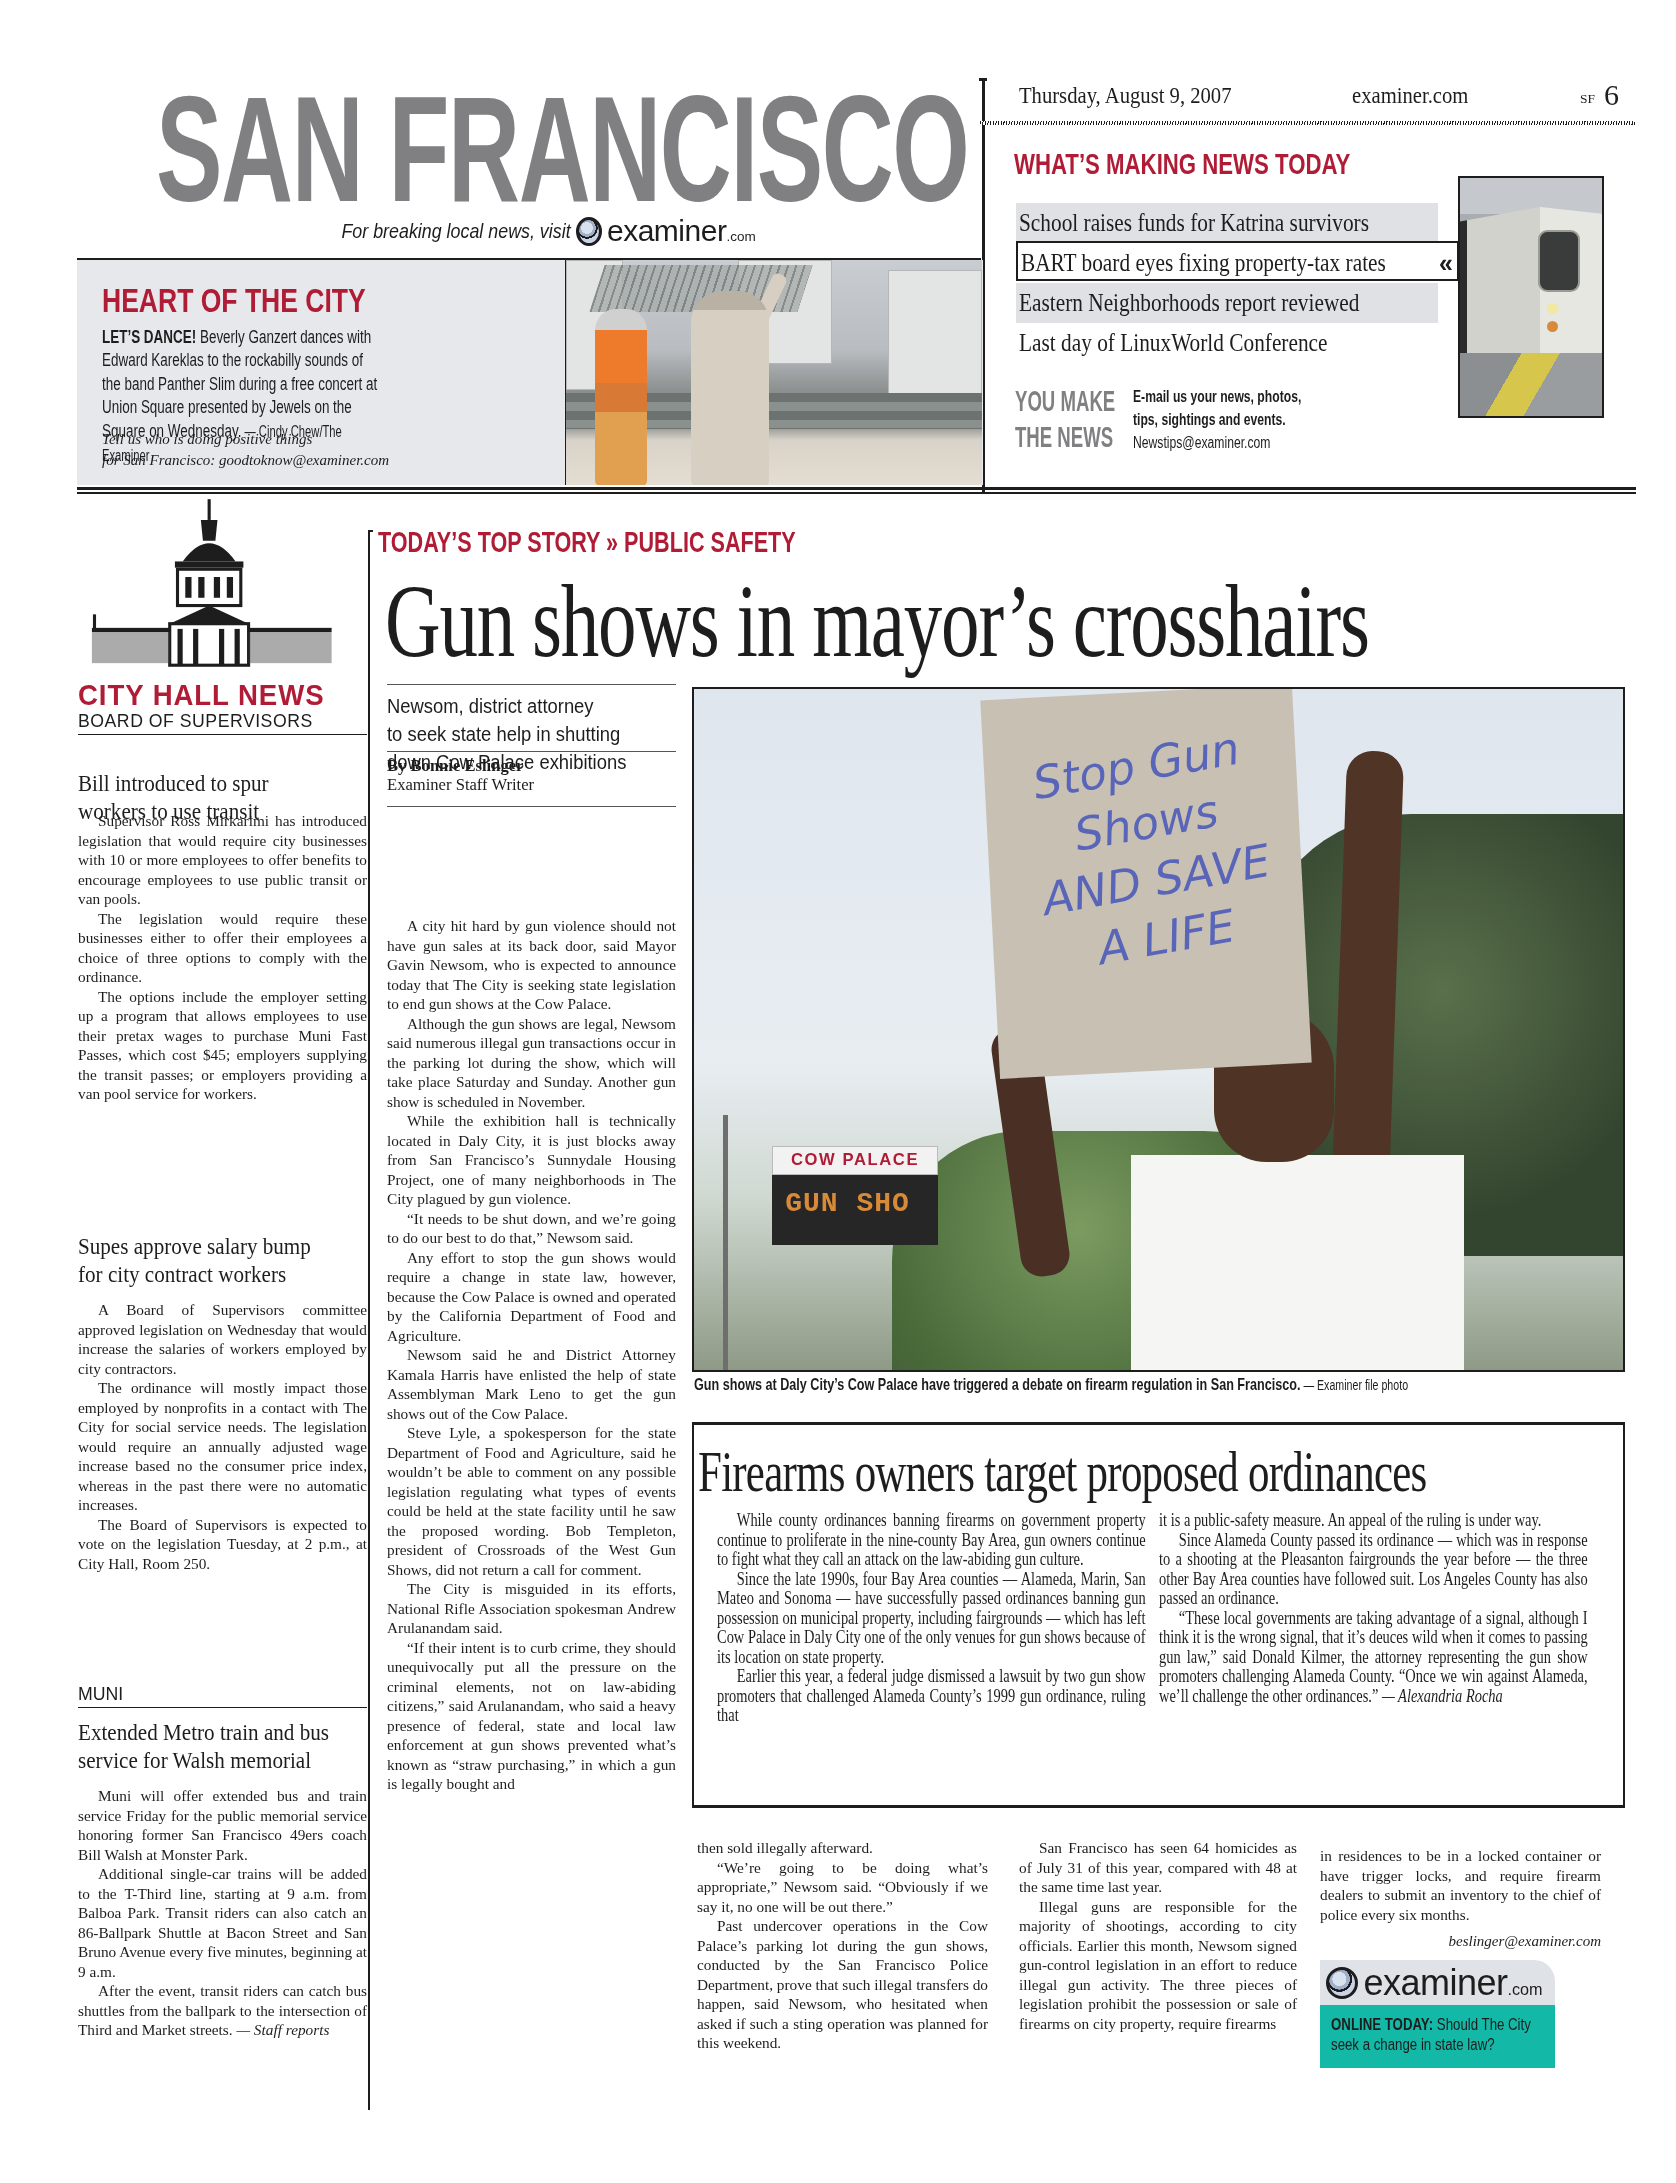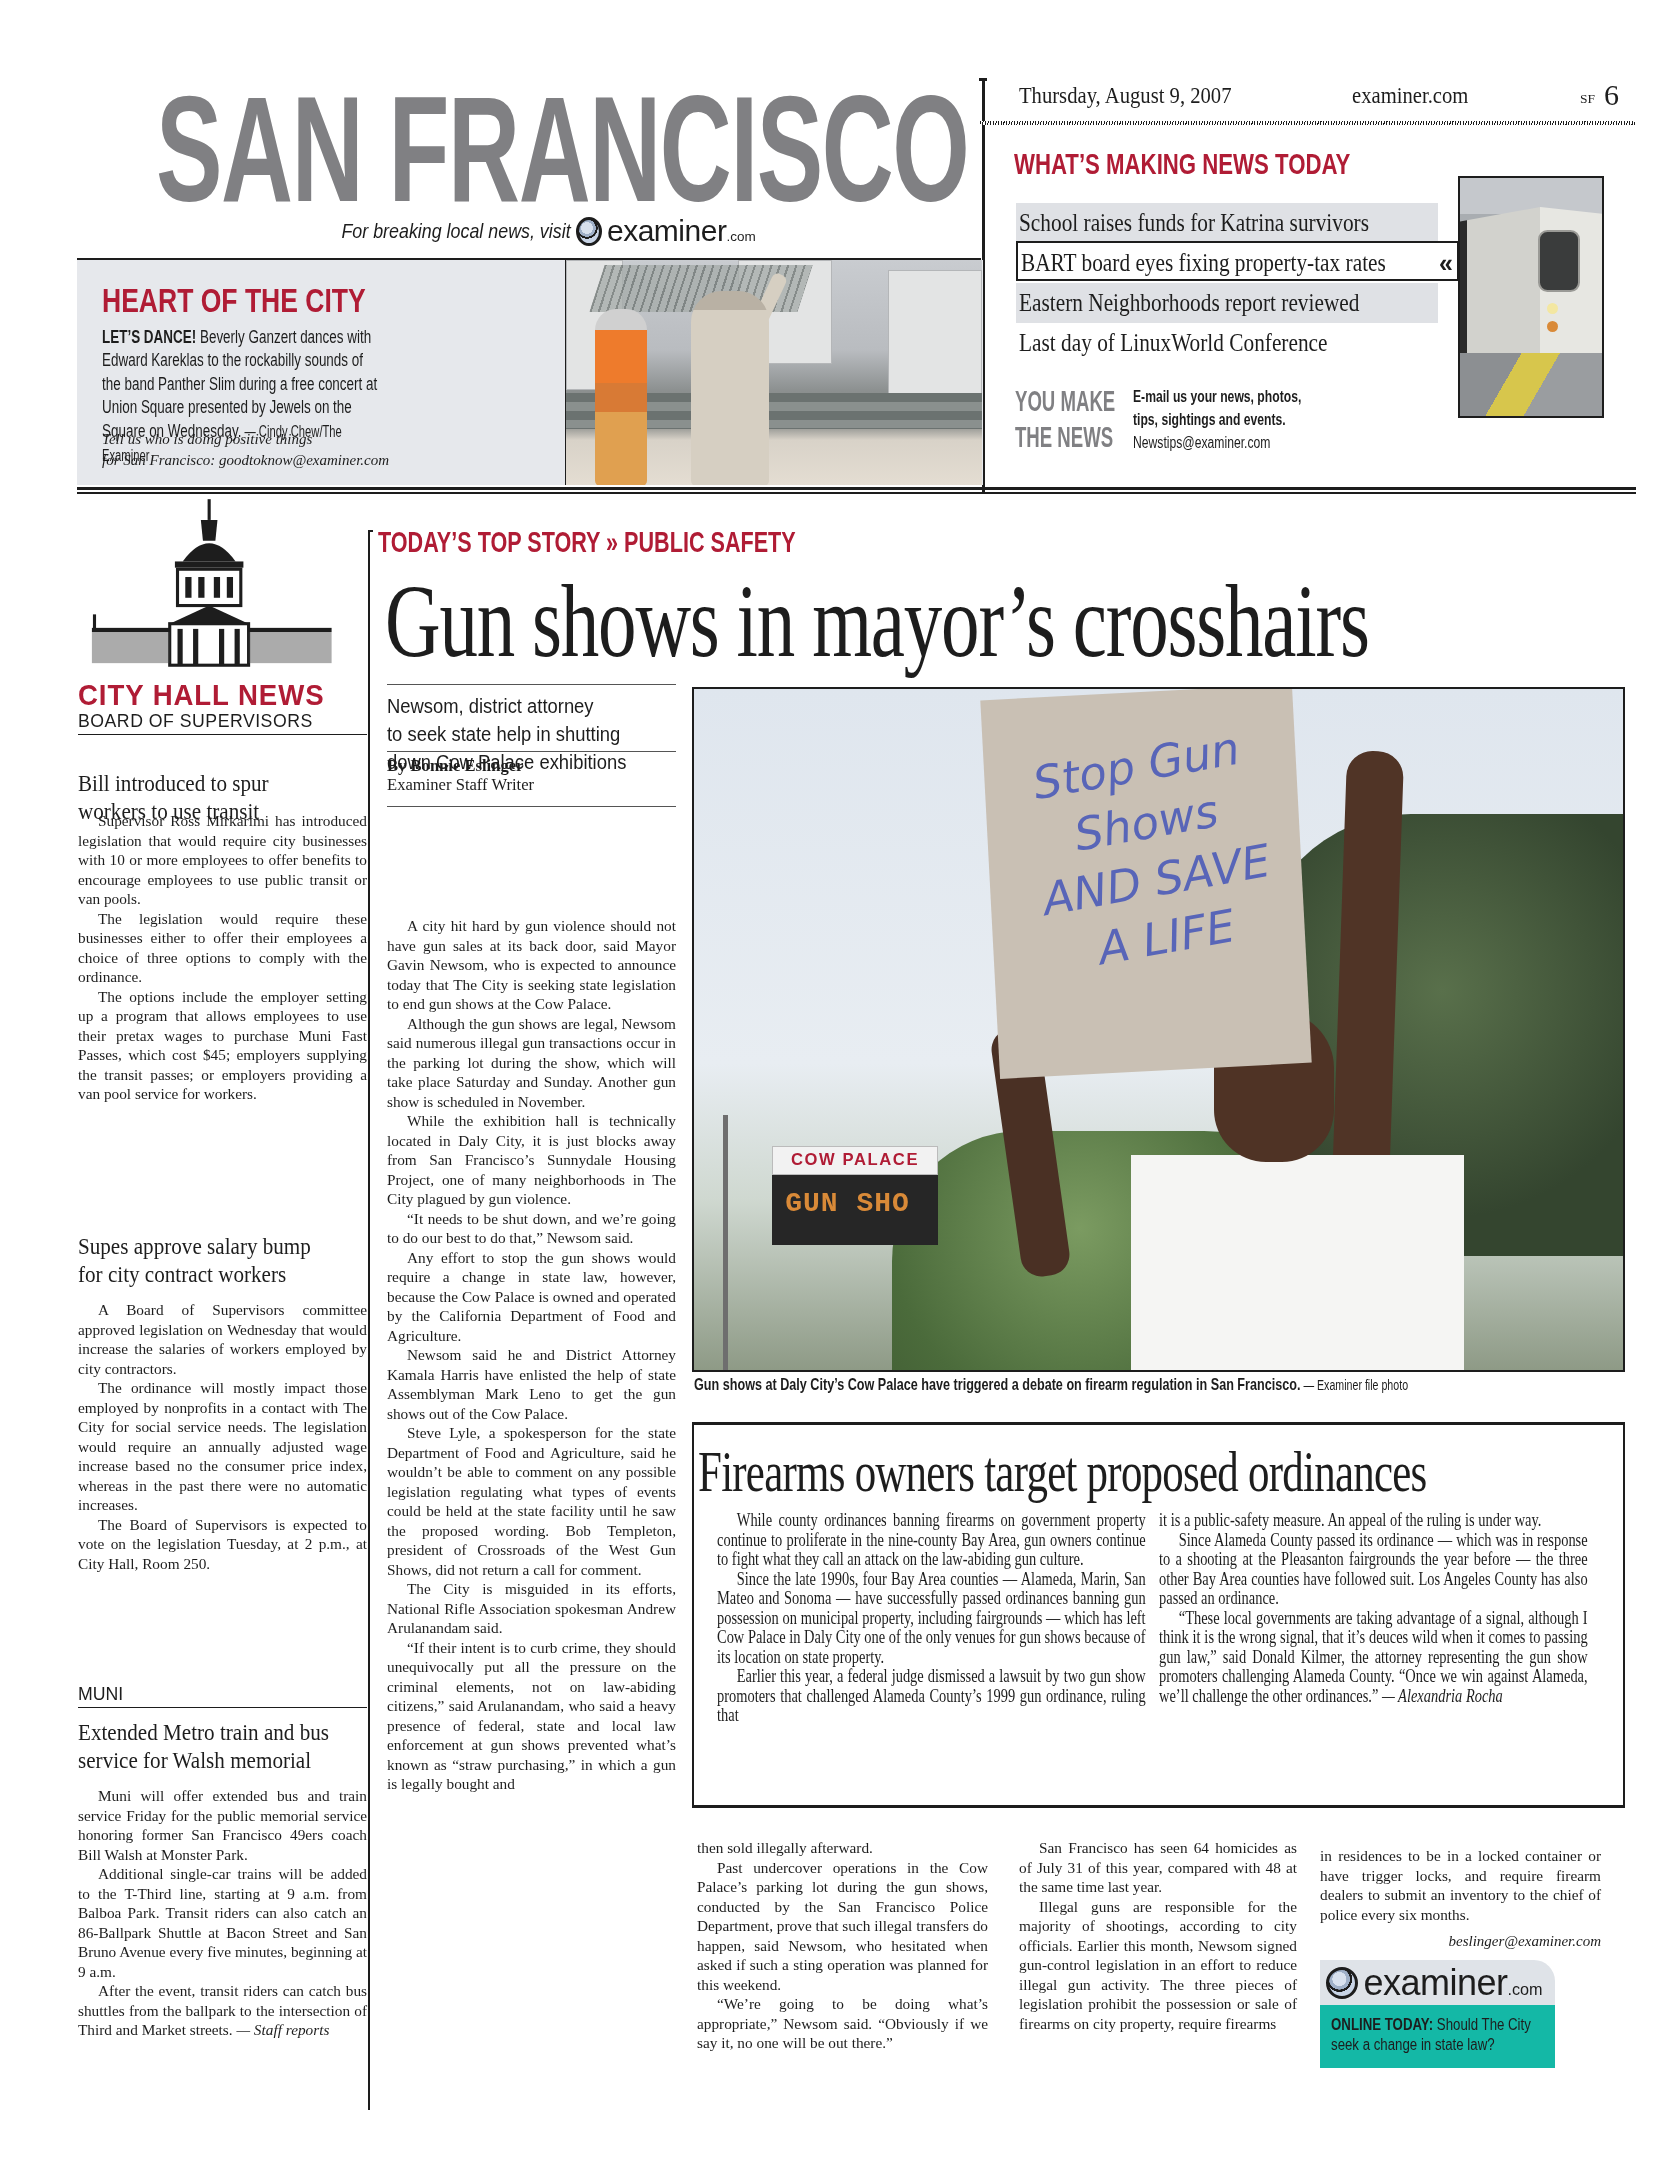--- a/index.html
+++ b/index.html
@@ -366,22 +366,22 @@
   <p>Earlier this year, a federal judge dismissed a lawsuit by two gun show promoters that challenged Alameda County’s 1999 gun ordinance, ruling that</p>
 </div>
 <div class="cond-text" style="left:1159px;top:1510px;width:564px;">
   <div>it is a public-safety measure. An appeal of the ruling is under way.</div>
   <p>Since Alameda County passed its ordinance — which was in response to a shooting at the Pleasanton fairgrounds the year before — the three other Bay Area counties have followed suit. Los Angeles County has also passed an ordinance.</p>
   <p><span>“These local governments are taking advantage of a signal, although I think it is the wrong signal, that it’s deuces wild when it comes to passing gun law,” said Donald Kilmer, the attorney representing the gun show promoters challenging Alameda County. “Once we win against Alameda, we’ll challenge the other ordinances.”</span><i> — Alexandria Rocha</i></p>
 </div>
 
 <div class="body-text" style="left:697px;top:1838px;width:291px;">
   <div>then sold illegally afterward.</div>
+  <p>“We’re going to be doing what’s appropriate,” Newsom said. “Obviously if we say it, no one will be out there.”</p>
   <p>Past undercover operations in the Cow Palace’s parking lot during the gun shows, conducted by the San Francisco Police Department, prove that such illegal transfers do happen, said Newsom, who hesitated when asked if such a sting operation was planned for this weekend.</p>
-  <p>“We’re going to be doing what’s appropriate,” Newsom said. “Obviously if we say it, no one will be out there.”</p>
 </div>
 <div class="body-text" style="left:1019px;top:1838px;width:278px;">
   <p>San Francisco has seen 64 homicides as of July 31 of this year, compared with 48 at the same time last year.</p>
   <p>Illegal guns are responsible for the majority of shootings, according to city officials. Earlier this month, Newsom signed gun-control legislation in an effort to reduce illegal gun activity. The three pieces of legislation prohibit the possession or sale of firearms on city property, require firearms</p>
 </div>
 <div class="body-text" style="left:1320px;top:1838px;width:281px;margin-top:8px;">
   <div>in residences to be in a locked container or have trigger locks, and require firearm dealers to submit an inventory to the chief of police every six months.</div>
 </div>
 <div class="signoff" style="left:1320px;top:1933px;width:281px;">beslinger@examiner.com</div>
 

